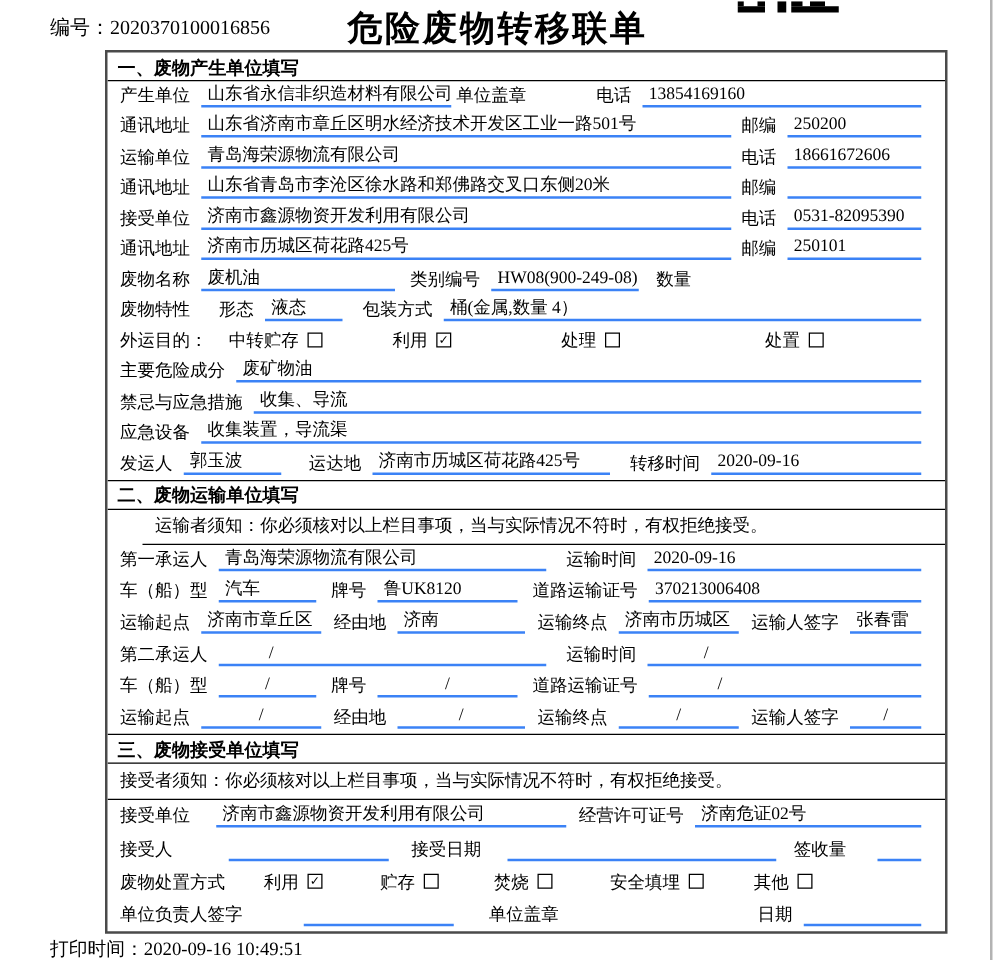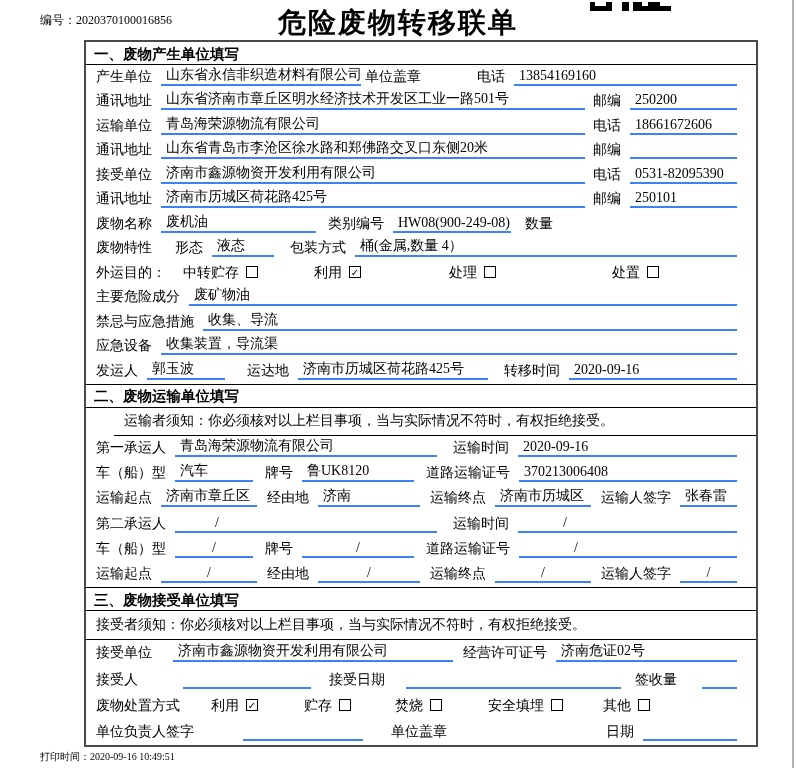--- a/index.html
+++ b/index.html
@@ -2,21 +2,21 @@
 <html><head>
 <meta charset="utf-8">
 <style>
   * { margin:0; padding:0; box-sizing:border-box; }
   html,body { background:#ffffff; }
   body {
     width:796px; height:768px; position:relative;
     font-family:"Liberation Serif","DejaVu Serif",serif;
     font-size:14px; color:#000;
   }
-  .doc-number { position:absolute; left:40px; top:12px; font-size:12px; white-space:nowrap; }
+  .doc-number { position:absolute; left:40px; top:12px; font-size:16px; white-space:nowrap; }
   .doc-title  { position:absolute; left:0; top:4px; width:100%; text-align:center;
                 font-size:28px; font-weight:bold; letter-spacing:2px; }
   .qr-frag { position:absolute; left:590px; top:0; }
   .page-edge { position:absolute; right:2px; top:0; width:2px; height:768px; background:#b3b3b3; }
 
   .form-table {
     position:absolute; left:84px; top:40px; width:674px; height:707px;
     border:2px solid #4a4a4a; background:#fff; overflow:hidden;
     display:flex; flex-direction:column;
   }
@@ -38,21 +38,21 @@
   .fill { flex:1; }
   .c { text-align:center; }
   .seal-lbl { white-space:nowrap; margin-left:4px; }
 
   .opt { white-space:nowrap; display:inline-flex; align-items:center; }
   .cb {
     display:inline-block; width:12px; height:12px; border:1px solid #000;
     font-family:"DejaVu Sans",sans-serif; font-size:10px; line-height:11px;
     text-align:center; margin-left:7px; margin-bottom:1px;
   }
-  .print-time { position:absolute; left:40px; top:750px; font-size:10px; white-space:nowrap; }
+  .print-time { position:absolute; left:40px; top:750px; font-size:15px; white-space:nowrap; }
 </style>
 </head>
 <body>
 
 <div class="doc-number">
   <span>编号：</span><span>2020370100016856</span>
 </div>
 <div class="doc-title">危险废物转移联单</div>
 <div class="qr-frag">
   <svg width="85" height="10" viewBox="0 0 85 10" xmlns="http://www.w3.org/2000/svg">

